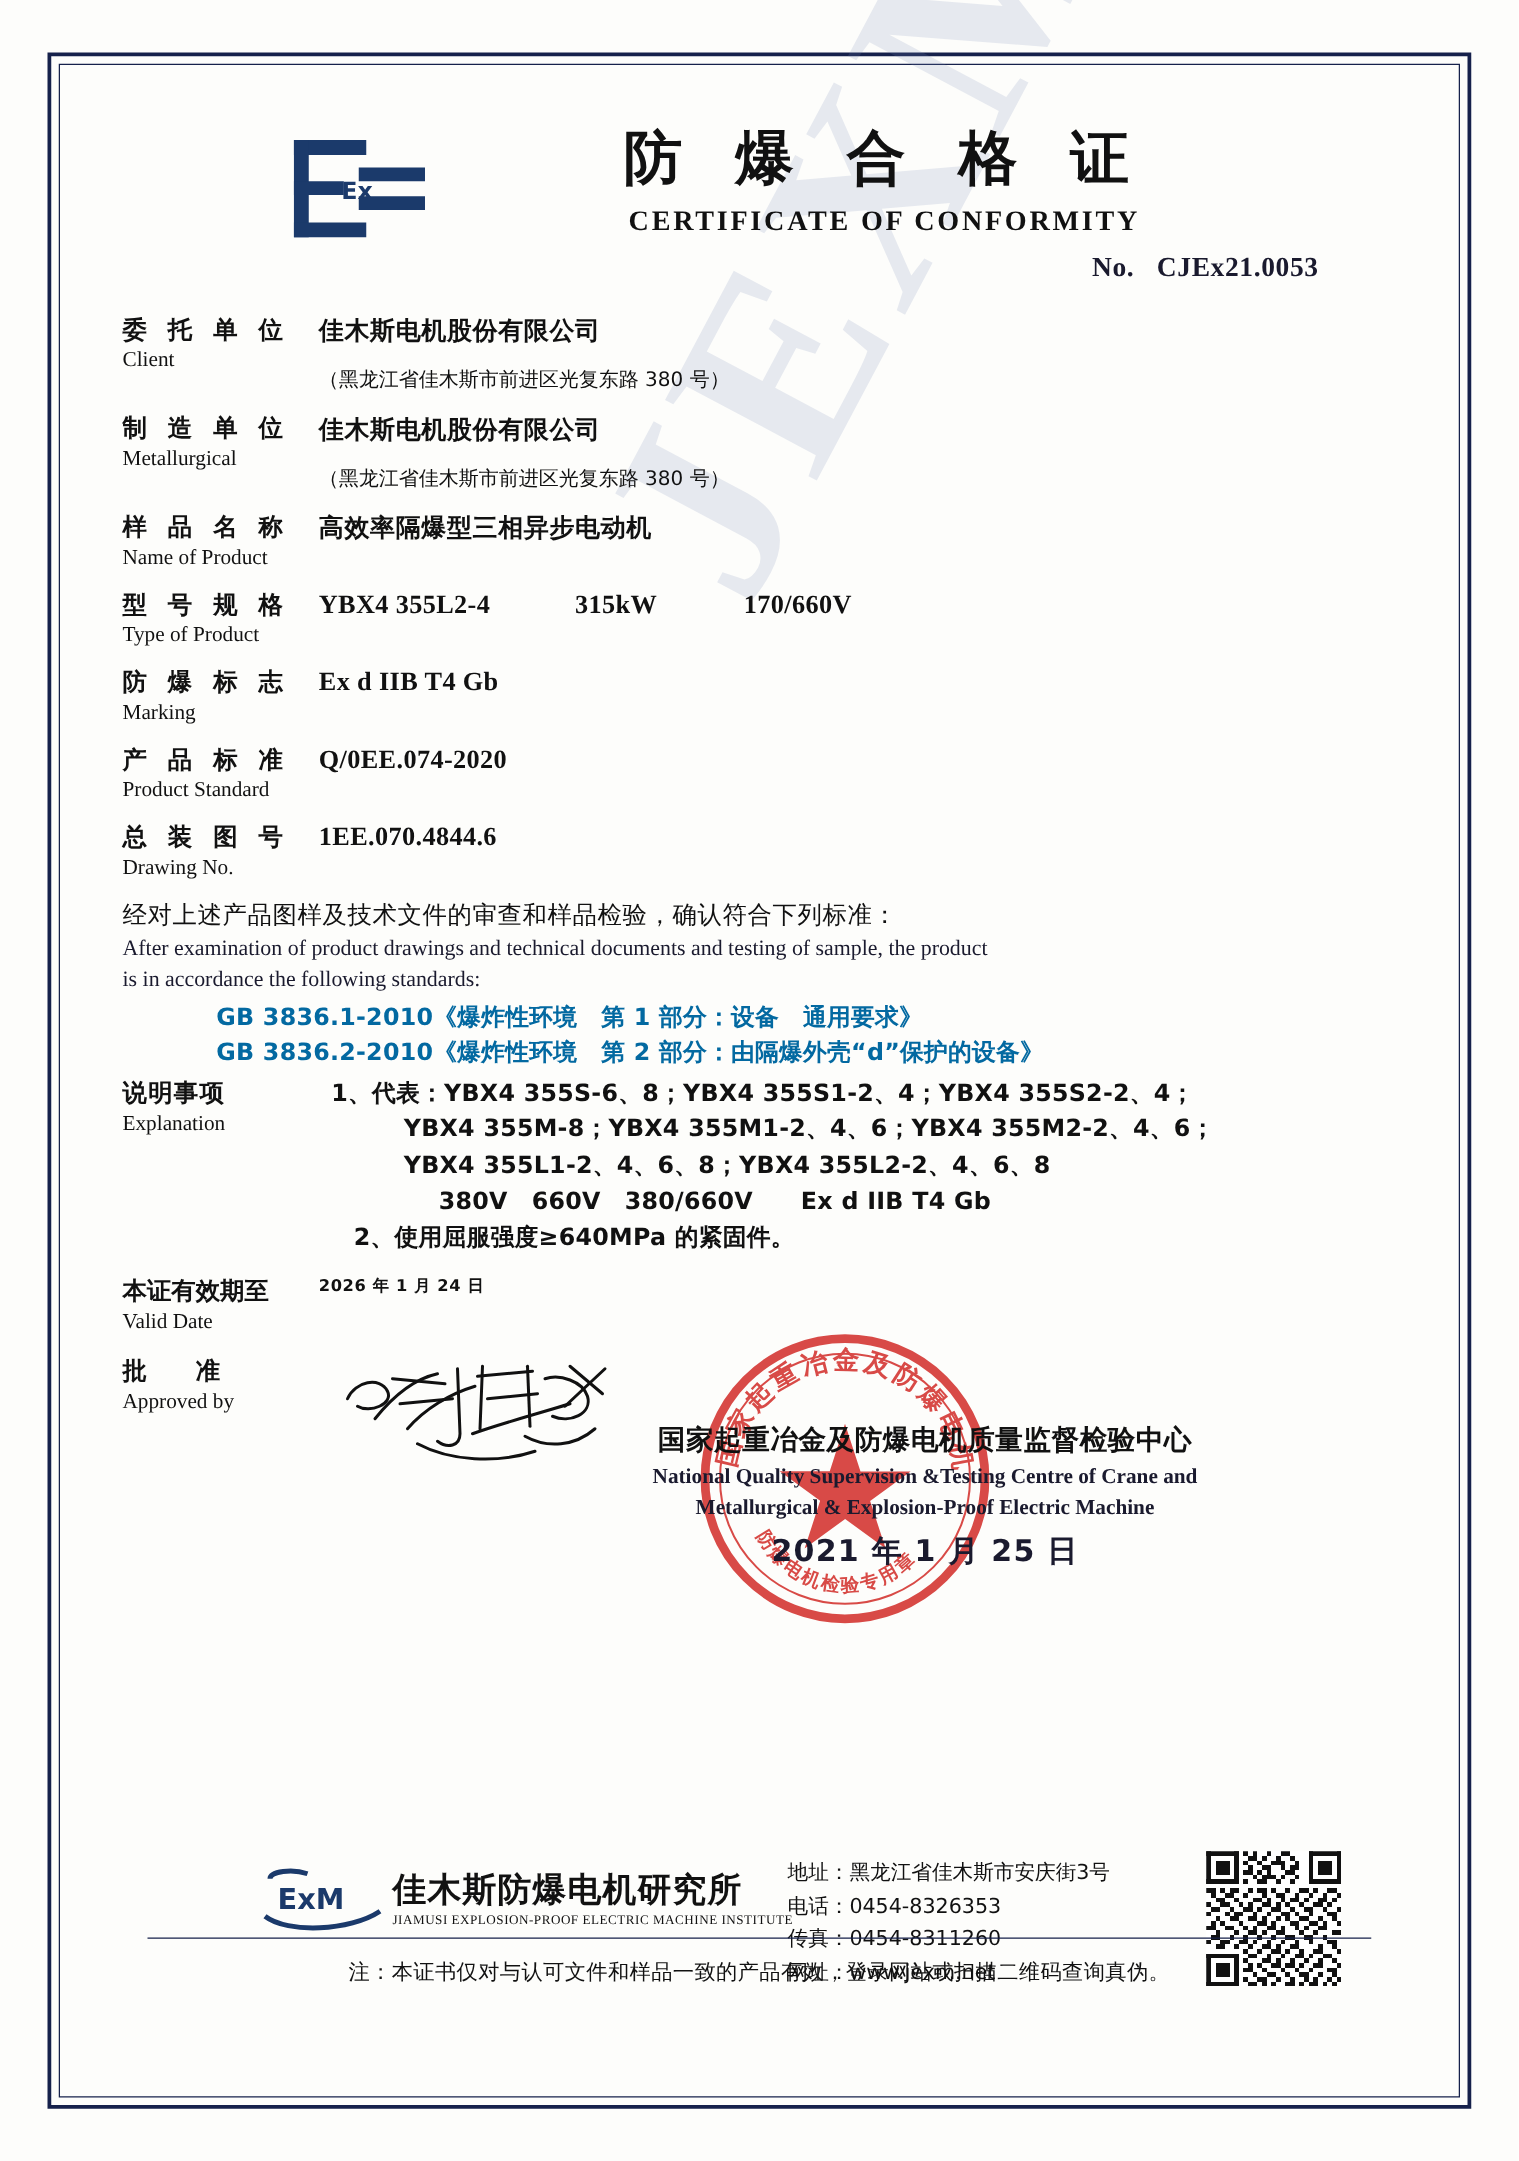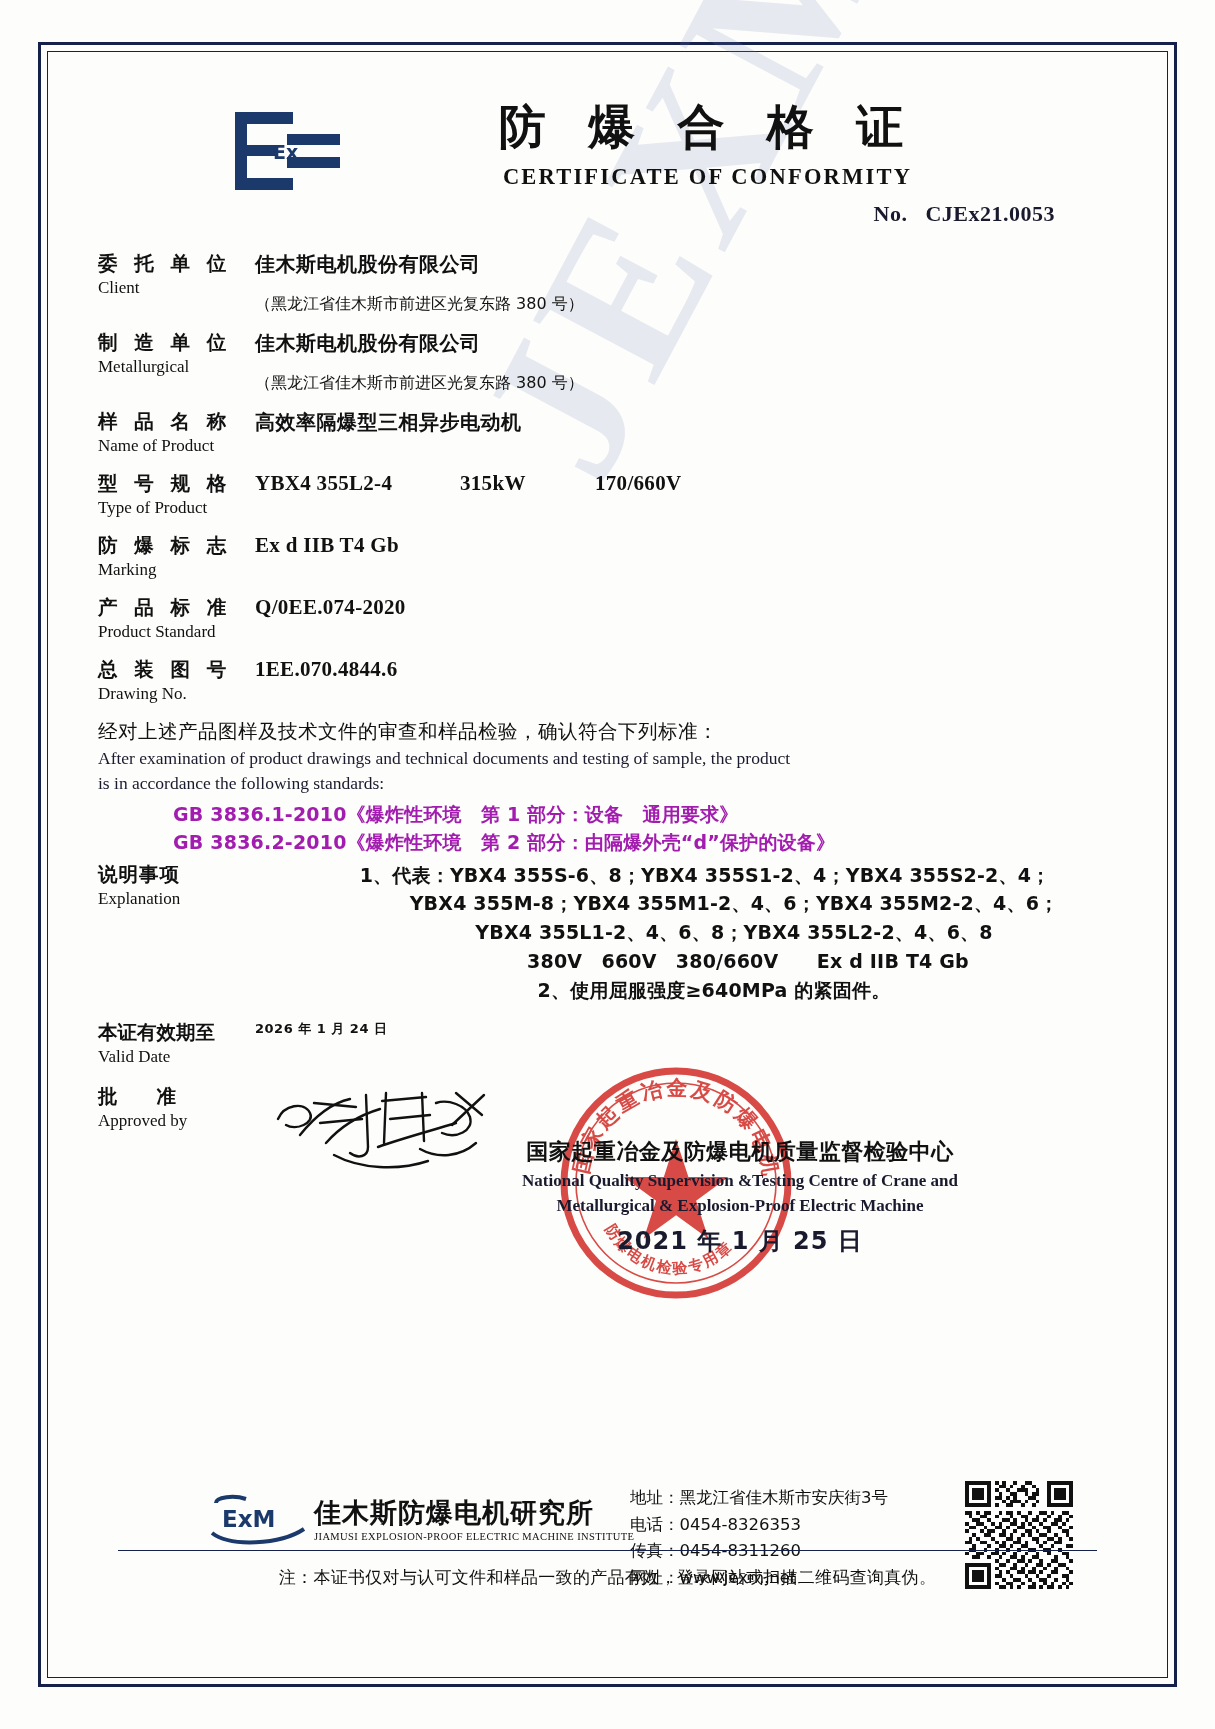--- a/index.html
+++ b/index.html
@@ -164,35 +164,34 @@
     margin-top: 2px;
   }
   .standards {
     padding-left: 75px;
     margin-top: 4px;
   }
   .standards .std {
     font-size: 19px;
     font-family: "DejaVu Sans", sans-serif;
     font-weight: bold;
-    color: #a21caf;
+    color: #0369a1;
     line-height: 1.5;
     letter-spacing: 0.2px;
   }
 
   
   .explanation {
     display: flex;
     margin-top: 4px;
   }
   .explanation .label { padding-top: 0; }
   .exp-body {
     flex: 1;
     padding-left: 10px;
-    text-align: center;
   }
   .exp-line {
     font-size: 19px;
     font-weight: bold;
     font-family: "DejaVu Sans", sans-serif;
     color: #111;
     line-height: 1.52;
     letter-spacing: 0.2px;
   }
   .exp-indent { padding-left: 58px; }

